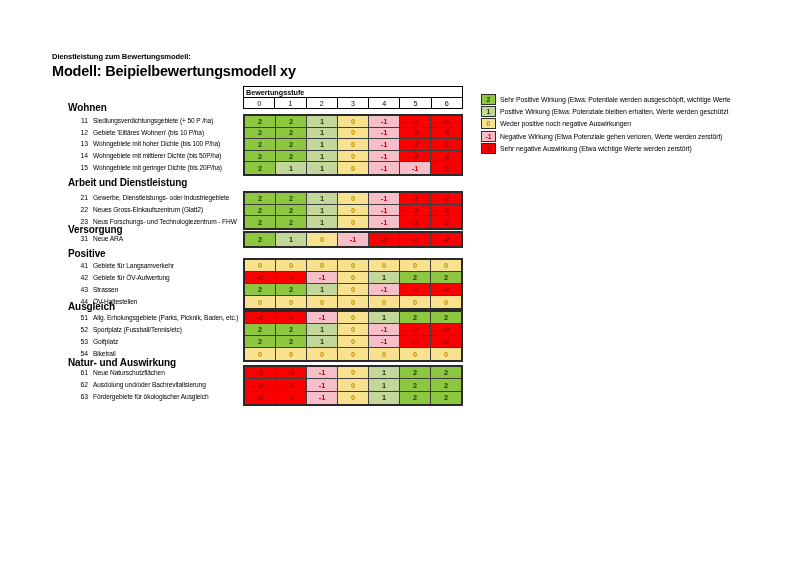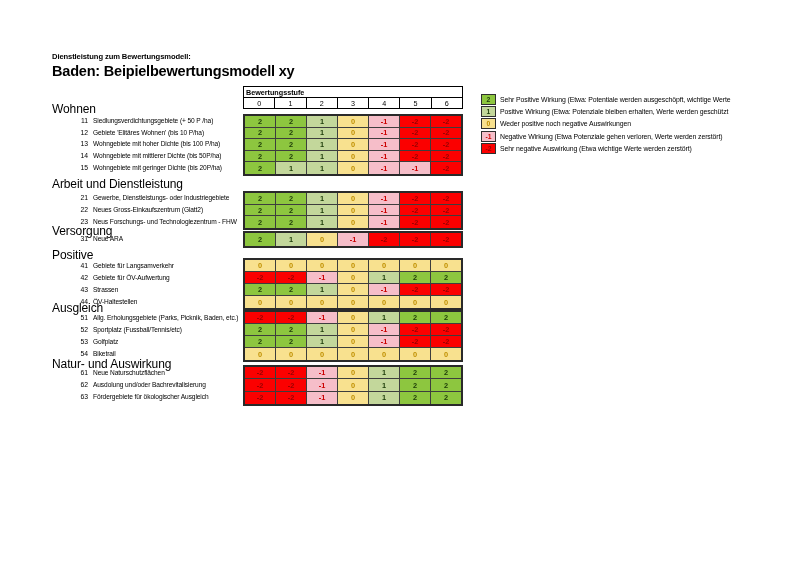--- a/index.html
+++ b/index.html
@@ -12,21 +12,21 @@
 
   
   #scale{position:absolute;left:243px;top:86px;width:220px;box-sizing:border-box;}
   #scale-header{border:1px solid #000;border-bottom:none;height:11px;line-height:11px;
     font-size:7.2px;font-weight:bold;padding-left:2px;box-sizing:border-box;}
   #scale-cols{display:flex;border:1px solid #000;height:12px;box-sizing:border-box;}
   .scol{flex:1;border-right:1px solid #000;text-align:center;font-size:7.2px;line-height:11px;box-sizing:border-box;}
   .scol:last-child{border-right:none;}
 
   
-  .shead{position:absolute;left:52px;font-size:12px;font-weight:normal;white-space:nowrap;letter-spacing:-0.1px;}
+  .shead{position:absolute;left:68px;font-size:10px;font-weight:bold;white-space:nowrap;letter-spacing:-0.1px;}
   .sh0{top:102px}.sh1{top:177px}.sh2{top:224px}.sh3{top:248px}.sh4{top:301px}.sh5{top:357px}
 
   
   .sgroup{position:absolute;left:52px;width:412px;}
   .sg0{top:114px;--rh:11.6px}.sg1{top:191px;--rh:11.7px}.sg2{top:231px;--rh:13px}
   .sg3{top:258px;--rh:12px}.sg4{top:310px;--rh:12px}.sg5{top:365px;--rh:12.4px}
 
   .labels{position:absolute;left:0;top:1px;width:191px;}
   .lrow{height:var(--rh);display:flex;align-items:center;}
   .lnum{width:36px;text-align:right;margin-right:5px;font-size:6.8px;flex:none;}
@@ -44,21 +44,21 @@
   #legend-title{font-size:7.4px;font-weight:bold;margin-bottom:2px;}
   .litem{display:flex;align-items:center;height:12.4px;}
   .lswatch{width:15px;height:11px;border:1px solid #2e2e2e;box-sizing:border-box;flex:none;
     display:flex;align-items:center;justify-content:center;font-size:6.8px;font-weight:bold;margin-right:4px;}
   .ltxt{font-size:6.9px;white-space:nowrap;letter-spacing:-0.1px;}
 </style>
 </head>
 <body>
 
 <div id="subtitle">Dienstleistung zum Bewertungsmodell:</div>
-<div id="title">Baden: Beipielbewertungsmodell xy</div>
+<div id="title">Modell: Beipielbewertungsmodell xy</div>
 
 <div id="scale">
   <div id="scale-header">Bewertungsstufe</div>
   <div id="scale-cols">
       <div class="scol">0</div>
       <div class="scol">1</div>
       <div class="scol">2</div>
       <div class="scol">3</div>
       <div class="scol">4</div>
       <div class="scol">5</div>

